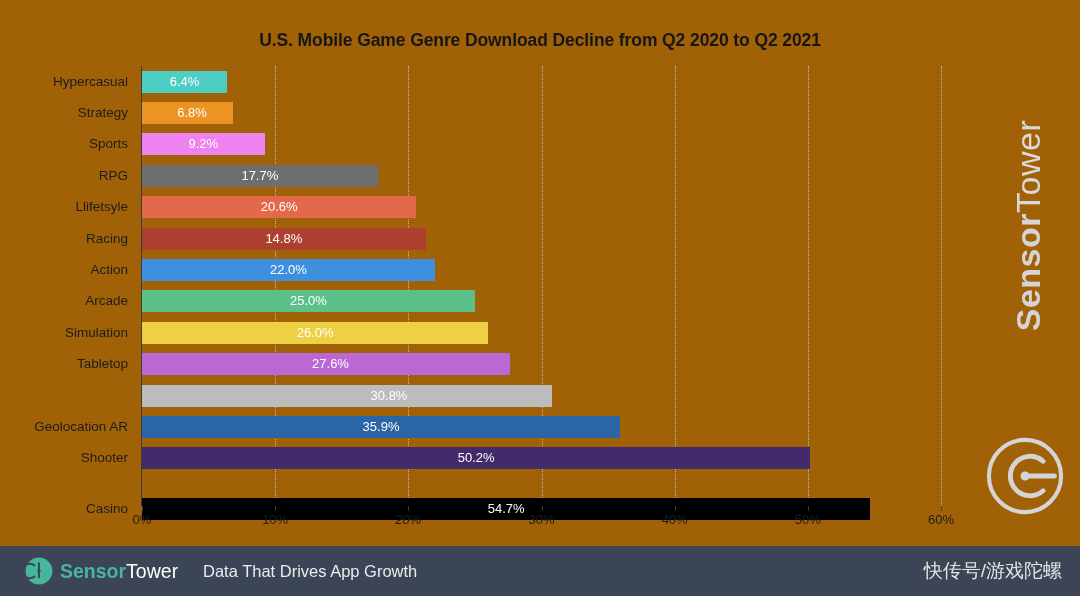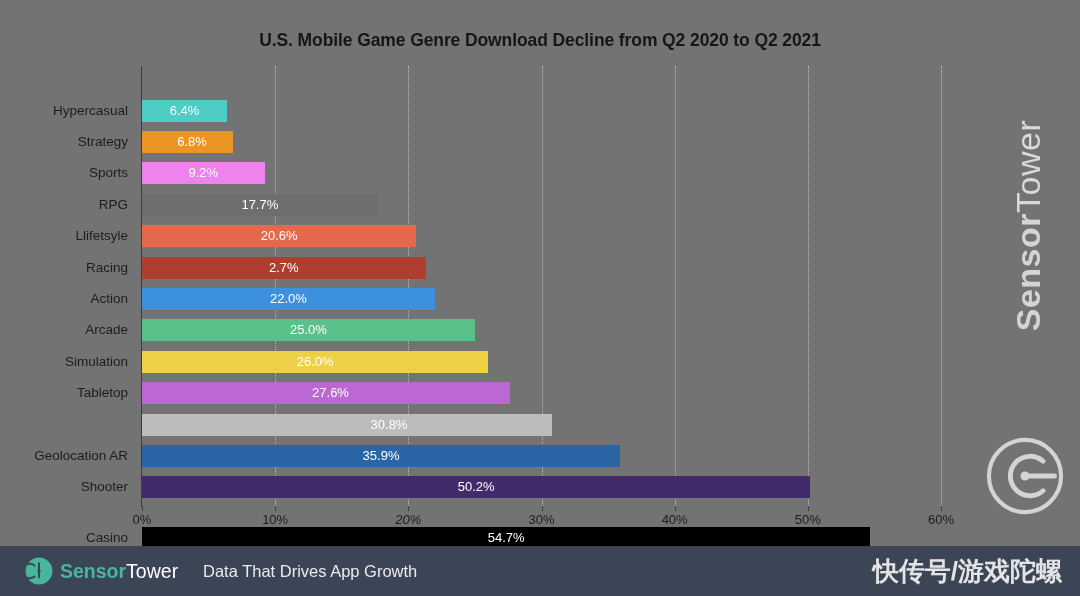--- a/index.html
+++ b/index.html
@@ -14,21 +14,21 @@
     font-family: "Liberation Sans", sans-serif;
     position: relative;
   }
 
   
   #chart-card {
     position: absolute;
     left: 0; top: 0;
     width: 1080px;
     height: 546px;
-    background: #737373;
+    background: #a16207;
     overflow: hidden;
   }
 
   #chart-title {
     position: absolute;
     left: 0;
     top: 30px;
     width: 1080px;
     text-align: center;
     font-size: 17.5px;
@@ -61,21 +61,20 @@
     width: 1px;
     height: 441px;
     background: #3c3c3c;
   }
 
   .bar-row {
     position: absolute;
     left: 0;
     height: 31.4px;
     width: 799px;
-    margin-top: 29px;
   }
 
   .bar {
     position: absolute;
     left: 0;
     top: 4.6px;
     height: 22px;
     border-radius: 0;
   }
 
@@ -190,22 +189,22 @@
     font-size: 16.5px;
     color: #e9ecef;
     white-space: nowrap;
   }
   #footer-watermark {
     position: absolute;
     right: 18px;
     top: 12px;
     height: 26px;
     line-height: 26px;
-    font-size: 26px;
-    font-weight: bold;
+    font-size: 19px;
+    font-weight: normal;
     color: #f2f2f2;
     white-space: nowrap;
     opacity: 0.92;
   }
 </style>
 </head>
 <body>
 
 <div id="chart-card">
 
@@ -244,21 +243,21 @@
           <div class="bar-label" style="left: 0px; width: 235.705px;">17.7%</div>
         </div>
         <div class="bar-row" style="top: 125.6px;">
           <div class="catlabel-holder">Llifetsyle</div>
           <div class="bar" style="width: 274.323px; background: rgb(228, 105, 74);"></div>
           <div class="bar-label" style="left: 0px; width: 274.323px;">20.6%</div>
         </div>
         <div class="bar-row" style="top: 157px;">
           <div class="catlabel-holder">Racing</div>
           <div class="bar" style="width: 283.645px; background: rgb(174, 63, 46);"></div>
-          <div class="bar-label" style="left: 0px; width: 283.645px;">2.7%</div>
+          <div class="bar-label" style="left: 0px; width: 283.645px;">14.8%</div>
         </div>
         <div class="bar-row" style="top: 188.4px;">
           <div class="catlabel-holder">Action</div>
           <div class="bar" style="width: 292.967px; background: rgb(61, 144, 221);"></div>
           <div class="bar-label" style="left: 0px; width: 292.967px;">22.0%</div>
         </div>
         <div class="bar-row" style="top: 219.8px;">
           <div class="catlabel-holder">Arcade</div>
           <div class="bar" style="width: 332.917px; background: rgb(92, 192, 138);"></div>
           <div class="bar-label" style="left: 0px; width: 332.917px; border-radius: 6px;">25.0%</div>

